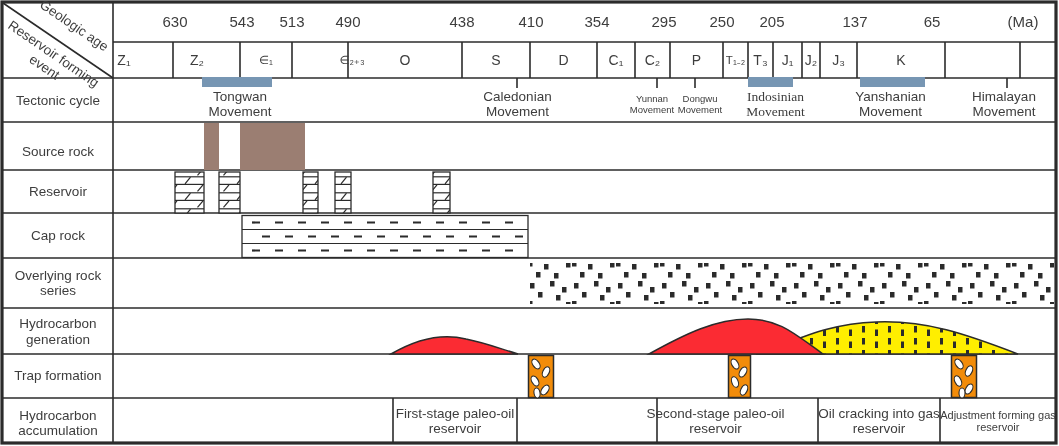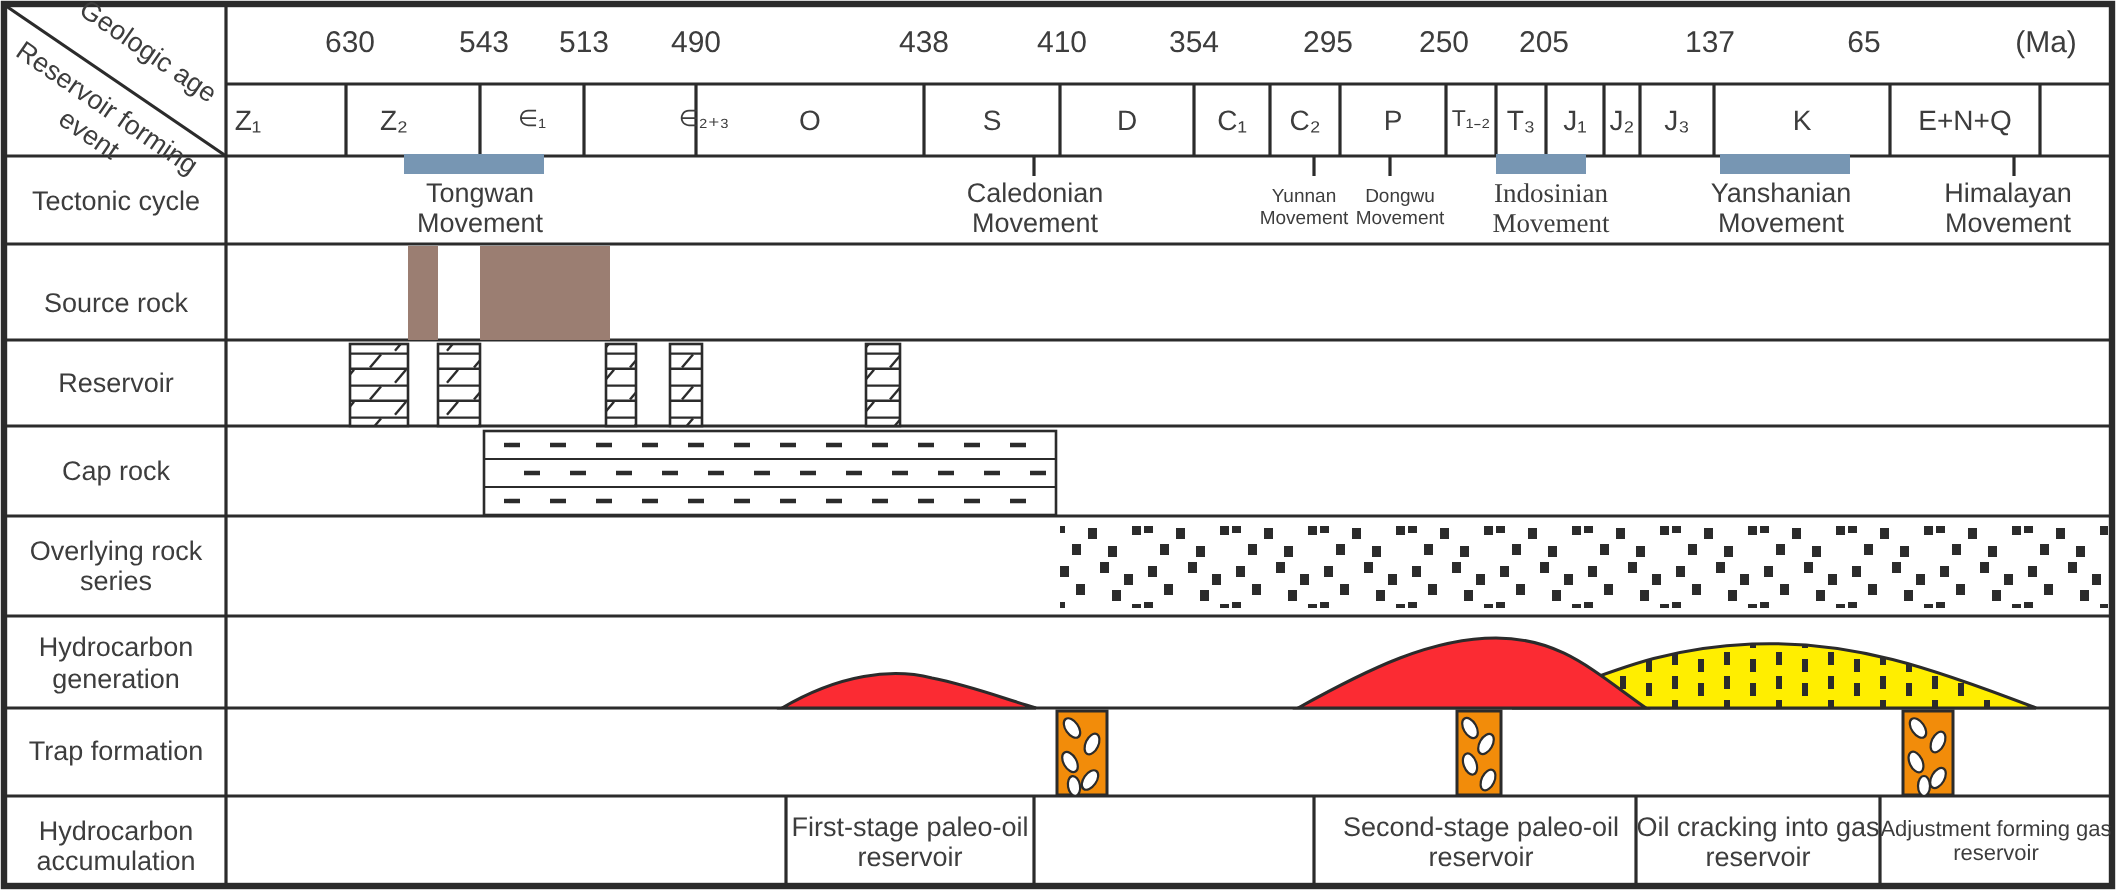--- a/index.html
+++ b/index.html
@@ -203,37 +203,36 @@
   <div class="lbl cell period" style="left:530px;width:67px;">D</div>
   <div class="lbl cell period" style="left:597px;width:38px;">C₁</div>
   <div class="lbl cell period" style="left:635px;width:35px;">C₂</div>
   <div class="lbl cell period" style="left:670px;width:53px;">P</div>
   <div class="lbl cell period s" style="left:723px;width:25px;">T₁₋₂</div>
   <div class="lbl cell period" style="left:748px;width:25px;">T₃</div>
   <div class="lbl cell period" style="left:773px;width:29px;">J₁</div>
   <div class="lbl cell period" style="left:802px;width:18px;">J₂</div>
   <div class="lbl cell period" style="left:820px;width:37px;">J₃</div>
   <div class="lbl cell period" style="left:857px;width:88px;">K</div>
-  <div class="lbl cell period" style="left:945px;width:75px;">E+N+Q</div>
 
   <div class="lbl cell mv" style="left:185px;width:110px;">Tongwan Movement</div>
   <div class="lbl cell mv" style="left:460px;width:115px;">Caledonian Movement</div>
   <div class="lbl cell mv tiny" style="left:621px;width:62px;">Yunnan Movement</div>
   <div class="lbl cell mv tiny" style="left:668px;width:64px;">Dongwu Movement</div>
   <div class="lbl cell mv" style="left:718px;width:115px;font-family:Liberation Serif, serif;">Indosinian Movement</div>
   <div class="lbl cell mv" style="left:828px;width:125px;">Yanshanian Movement</div>
   <div class="lbl cell mv" style="left:948px;width:112px;">Himalayan Movement</div>
 
   <div class="lbl cell rowlbl" style="top:80px;height:42px;">Tectonic cycle</div>
   <div class="lbl cell rowlbl" style="top:124px;height:56px;">Source rock</div>
   <div class="lbl cell rowlbl" style="top:171px;height:42px;">Reservoir</div>
   <div class="lbl cell rowlbl" style="top:214px;height:43px;">Cap rock</div>
   <div class="lbl cell rowlbl" style="top:259px;height:48px;">Overlying rock series</div>
   <div class="lbl cell rowlbl" style="top:309px;height:45px;">Hydrocarbon generation</div>
   <div class="lbl cell rowlbl" style="top:355px;height:42px;">Trap formation</div>
   <div class="lbl cell rowlbl" style="top:399px;height:48px;">Hydrocarbon accumulation</div>
 
   <div class="lbl cell acc" style="left:393px;width:124px;">First-stage paleo-oil reservoir</div>
-  <div class="lbl cell acc" style="left:657px;width:167px;">Second-stage paleo-oil reservoir</div>
+  <div class="lbl cell acc" style="left:632px;width:167px;">Second-stage paleo-oil reservoir</div>
   <div class="lbl cell acc" style="left:818px;width:122px;">Oil cracking into gas reservoir</div>
   <div class="lbl cell acc small" style="left:940px;width:116px;">Adjustment forming gas reservoir</div>
 
 </div>
 
 </body></html>

